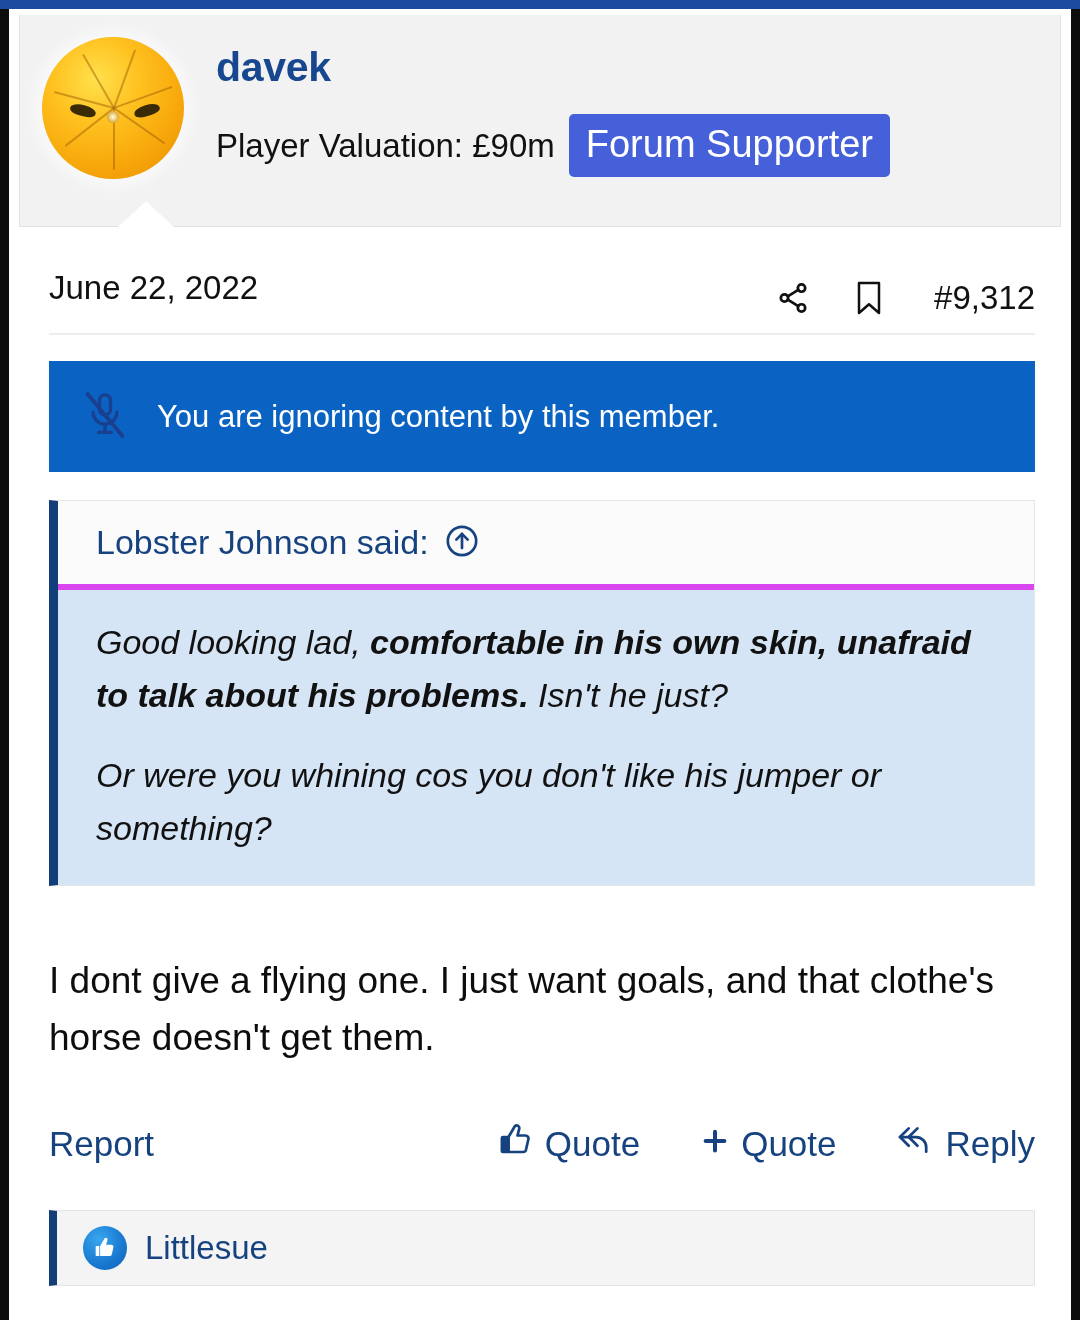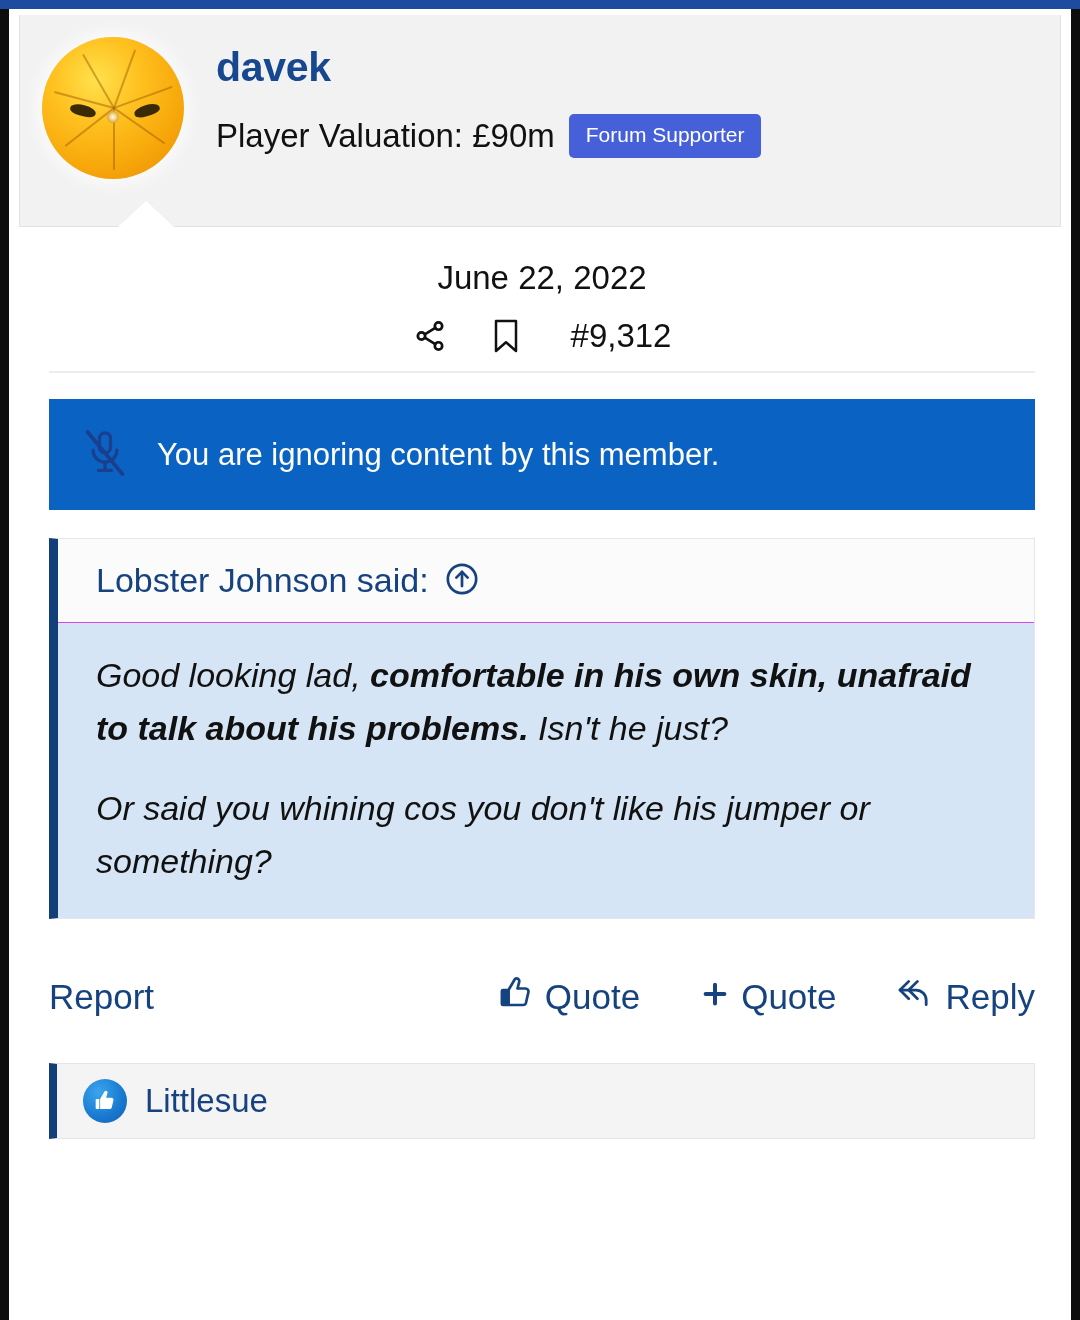--- a/index.html
+++ b/index.html
@@ -124,21 +124,21 @@
   }
   .valuation {
     font-size: 33px;
     color: #111111;
     white-space: nowrap;
   }
   .supporter-badge {
     display: inline-block;
     background: #4560d8;
     color: #ffffff;
-    font-size: 21px;
+    font-size: 38px;
     padding: 9px 17px 11px 17px;
     border-radius: 5px;
     white-space: nowrap;
   }
 
   
   .card-notch {
     position: absolute;
     left: 98px;
     bottom: -1px;
@@ -160,21 +160,20 @@
   }
 
   
   .post-meta {
     margin: 32px 36px 0 40px;
     display: flex;
     align-items: center;
     justify-content: space-between;
     padding-bottom: 16px;
     border-bottom: 2px solid #ededed;
-    flex-direction: column;
   }
   .post-date {
     font-size: 33px;
     color: #111111;
   }
   .meta-right {
     display: flex;
     align-items: center;
     gap: 42px;
     margin-top: 20px;
@@ -215,21 +214,21 @@
     border-right: 1px solid #e6e6e6;
     border-bottom: 1px solid #e6e6e6;
     background: #d6e5f5;
   }
   .quote-head {
     background: #fbfbfb;
     padding: 22px 0 22px 38px;
     display: flex;
     align-items: center;
     gap: 16px;
-    border-bottom: 1px solid #d946ef;
+    border-bottom: 6px solid #d946ef;
   }
   .quote-author {
     font-size: 34px;
     color: #16437f;
   }
   .quote-body {
     padding: 26px 40px 30px 38px;
     font-style: italic;
   }
   .quote-body p {
@@ -373,24 +372,27 @@
           <svg width="34" height="34" viewBox="0 0 24 24" fill="none" stroke="#16437f" stroke-width="1.9" stroke-linecap="round" stroke-linejoin="round">
             <circle cx="12" cy="12" r="10"></circle>
             <line x1="12" y1="17" x2="12" y2="7"></line>
             <polyline points="8,11 12,7 16,11"></polyline>
           </svg>
         </span>
       </div>
 
       <div class="quote-body">
         <p id="q-p0"><span>Good looking lad, </span><b>comfortable in his own skin, unafraid to talk about his problems.</b><span> Isn't he just?</span></p>
-        <p id="q-p1"><span>Or said you whining cos you don't like his jumper or something?</span></p>
+        <p id="q-p1"><span>Or were you whining cos you don't like his jumper or something?</span></p>
       </div>
     </div>
 
+    <div class="post-body">
+      <p>I dont give a flying one. I just want goals, and that clothe's horse doesn't get them.</p>
+    </div>
 
     <div class="actions">
       <span class="action">
         <span>Report</span>
       </span>
 
       <span class="spacer"></span>
 
       <span class="action">
         <span>

